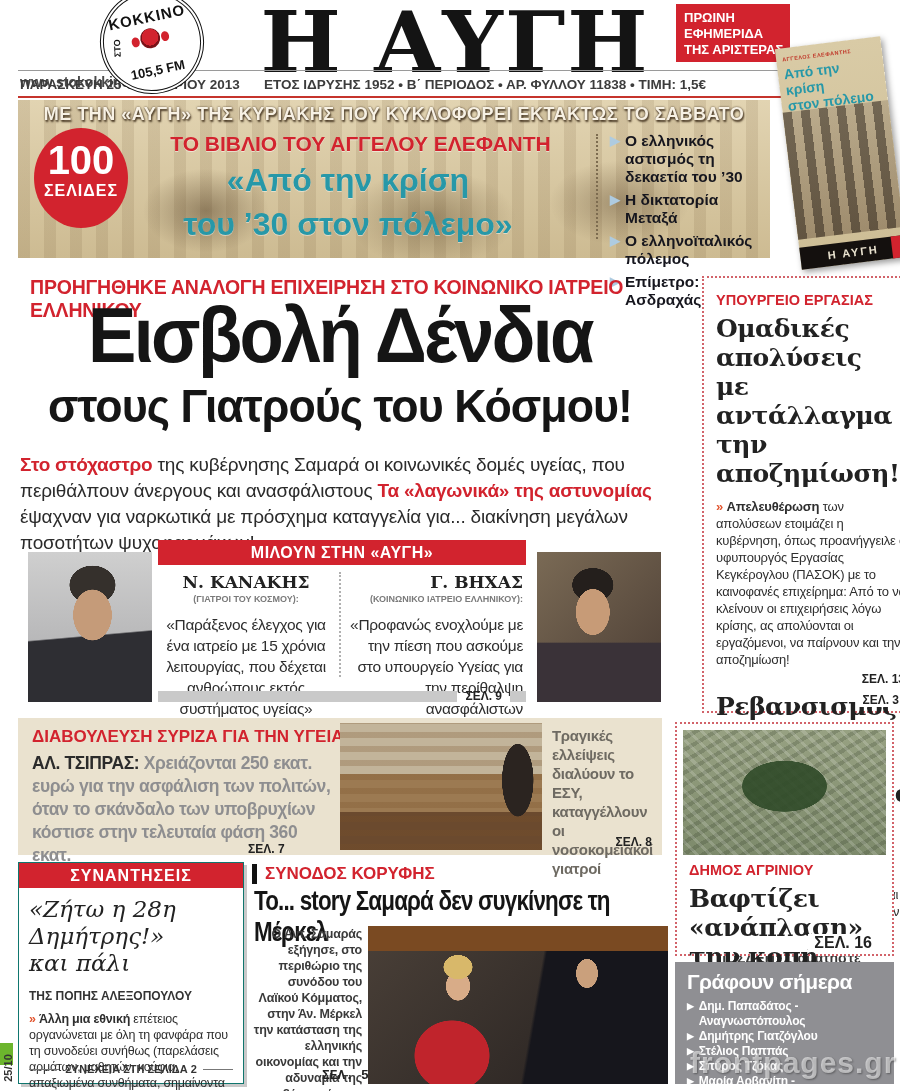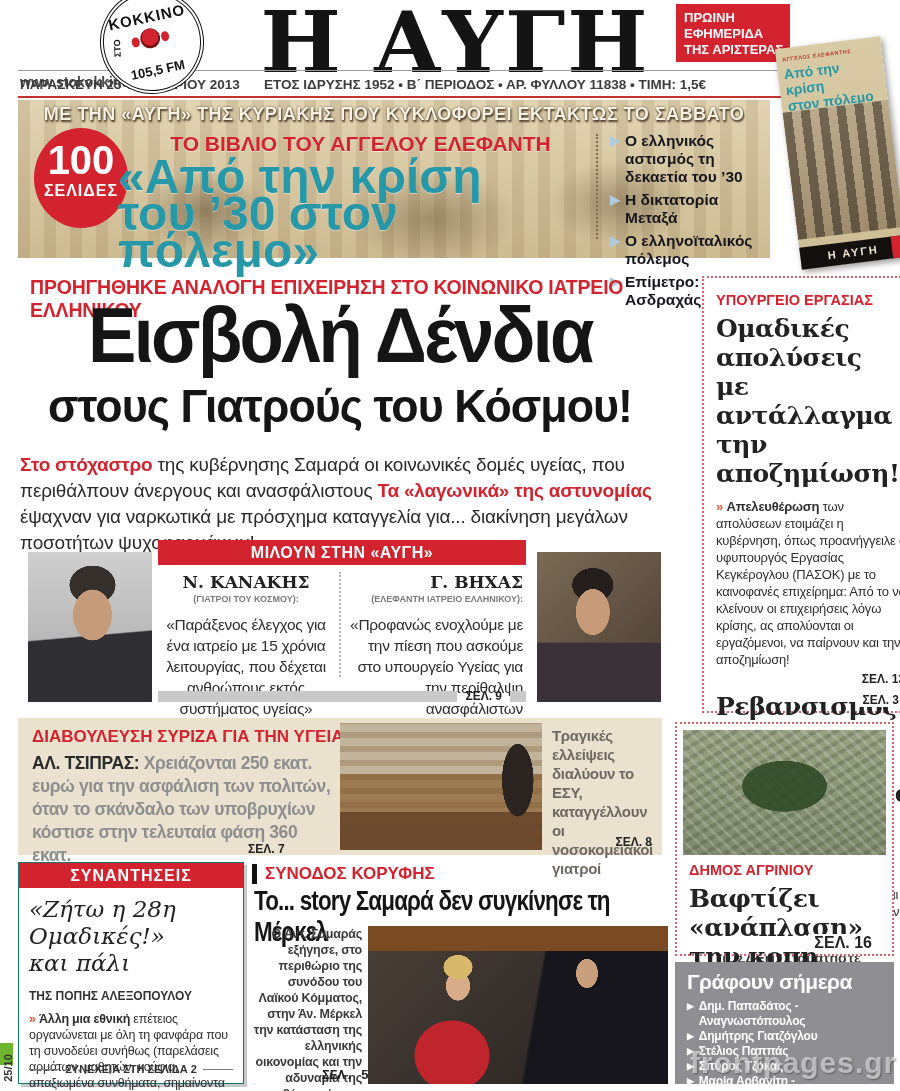--- a/index.html
+++ b/index.html
@@ -37,22 +37,22 @@
       repeating-linear-gradient(90deg, rgba(120,95,60,.15) 0 12px, transparent 12px 26px),
       linear-gradient(to bottom,#e2d4b2 0%,#cdbb92 100%);}
   .promo-strip{position:absolute;left:0;right:0;top:4px;text-align:center;font-size:18px;font-weight:bold;
                color:#f7f1e4;letter-spacing:.5px;text-shadow:1px 2px 2px #4a3a26,0 0 2px #4a3a26;}
   .promo-badge{position:absolute;left:16px;top:28px;width:94px;height:100px;border-radius:50%;
                background:#d2232e;color:#fff;text-align:center;font-weight:bold;}
   .promo-badge .n{display:block;font-size:40px;line-height:44px;margin-top:10px;}
   .promo-badge .l{display:block;font-size:16px;letter-spacing:1px;}
   .promo-kicker{position:absolute;left:120px;top:32px;width:445px;text-align:center;
                 font-size:21px;font-weight:bold;color:#d2232e;text-shadow:0 1px 0 rgba(255,255,255,.5);}
-  .promo-title{position:absolute;left:100px;top:58px;width:460px;text-align:left;
-               font-size:48px;line-height:37px;font-weight:bold;color:#2798a8;
+  .promo-title{position:absolute;left:100px;top:58px;width:460px;text-align:center;
+               font-size:32px;line-height:44px;font-weight:bold;color:#2798a8;
                text-shadow:0 1px 0 rgba(255,255,255,.45);}
   .promo-div{position:absolute;left:578px;top:34px;height:105px;border-left:2px dotted #7d6c50;}
   .pbullets{position:absolute;left:592px;top:32px;width:158px;}
   .pbullet{display:flex;margin-bottom:5px;font-size:15.5px;line-height:18px;font-weight:bold;color:#16161e;}
   .pbullet .tri{color:#aecbe0;margin-right:5px;font-size:13px;line-height:18px;}
 
   
   .book{left:788px;top:42px;width:106px;height:222px;transform:rotate(-7deg);z-index:6;
         background:linear-gradient(#d9cba6,#cdbd95);box-shadow:2px 3px 6px rgba(0,0,0,.4);padding:8px 6px 0;box-sizing:border-box;}
   .book-author{font-size:5.5px;font-weight:bold;color:#c0392b;letter-spacing:.5px;}
@@ -259,21 +259,21 @@
   <div class="abs photo ph-vihas"></div>
   <div class="abs speak-bar">ΜΙΛΟΥΝ ΣΤΗΝ «ΑΥΓΗ»</div>
   <div class="abs speak-left">
     <div class="speak-name">Ν. ΚΑΝΑΚΗΣ</div>
     <div class="speak-affil">(ΓΙΑΤΡΟΙ ΤΟΥ ΚΟΣΜΟΥ):</div>
     <div class="speak-quote">«Παράξενος έλεγχος για ένα ιατρείο με 15 χρόνια λειτουργίας, που δέχεται ανθρώπους εκτός συστήματος υγείας»</div>
   </div>
   <div class="abs speak-div"></div>
   <div class="abs speak-right">
     <div class="speak-name">Γ. ΒΗΧΑΣ</div>
-    <div class="speak-affil">(ΕΛΕΦΑΝΤΗ ΙΑΤΡΕΙΟ ΕΛΛΗΝΙΚΟΥ):</div>
+    <div class="speak-affil">(ΚΟΙΝΩΝΙΚΟ ΙΑΤΡΕΙΟ ΕΛΛΗΝΙΚΟΥ):</div>
     <div class="speak-quote">«Προφανώς ενοχλούμε με την πίεση που ασκούμε στο υπουργείο Υγείας για την περίθαλψη ανασφάλιστων συμπολιτών μας»</div>
   </div>
   <div class="abs speak-foot">
     <div class="gbar long"></div>
     <div class="speak-page">ΣΕΛ. 9</div>
     <div class="gbar short"></div>
   </div>
 
   <div class="abs syriza">
     <div class="sy-kicker">ΔΙΑΒΟΥΛΕΥΣΗ ΣΥΡΙΖΑ ΓΙΑ ΤΗΝ ΥΓΕΙΑ</div>
@@ -281,21 +281,21 @@
       <b>ΑΛ. ΤΣΙΠΡΑΣ:</b><span> Χρειάζονται 250 εκατ. ευρώ για την ασφάλιση των πολιτών, όταν το σκάνδαλο των υποβρυχίων κόστισε στην τελευταία φάση 360 εκατ.</span>
     </div>
     <div class="sy-page">ΣΕΛ. 7</div>
     <div class="ph-parliament"></div>
     <div class="sy-note">Τραγικές ελλείψεις διαλύουν το ΕΣΥ, καταγγέλλουν οι νοσοκομειακοί γιατροί</div>
     <div class="sy-note-page">ΣΕΛ. 8</div>
   </div>
 
   <div class="abs meet">
     <div class="meet-bar">ΣΥΝΑΝΤΗΣΕΙΣ</div>
-    <div class="meet-title prewrap">«Ζήτω η 28η Ομαδικές!»
+    <div class="meet-title prewrap">«Ζήτω η 28η Δημήτρης!»
 και πάλι</div>
     <div class="meet-byline">ΤΗΣ ΠΟΠΗΣ ΑΛΕΞΟΠΟΥΛΟΥ</div>
     <div class="meet-body">
       <span class="arrow">»</span>
       <b>Άλλη μια εθνική</b><span> επέτειος οργανώνεται με όλη τη φανφάρα που τη συνοδεύει συνήθως (παρελάσεις αρμάτων, μαθητών, κούφια, απαξιωμένα συνθήματα, σημαίνοντα δίχως σημαινόμενα). Άλλη μια επέτειος θα περάσει χωρίς να αγγίξει κανέναν και δίχως να τολμήσει κανείς να την αξιοποιήσει.</span>
     </div>
     <div class="meet-foot">
       <div class="ln"></div>
       <span>ΣΥΝΕΧΕΙΑ ΣΤΗ ΣΕΛΙΔΑ 2</span>
       <div class="ln"></div>

